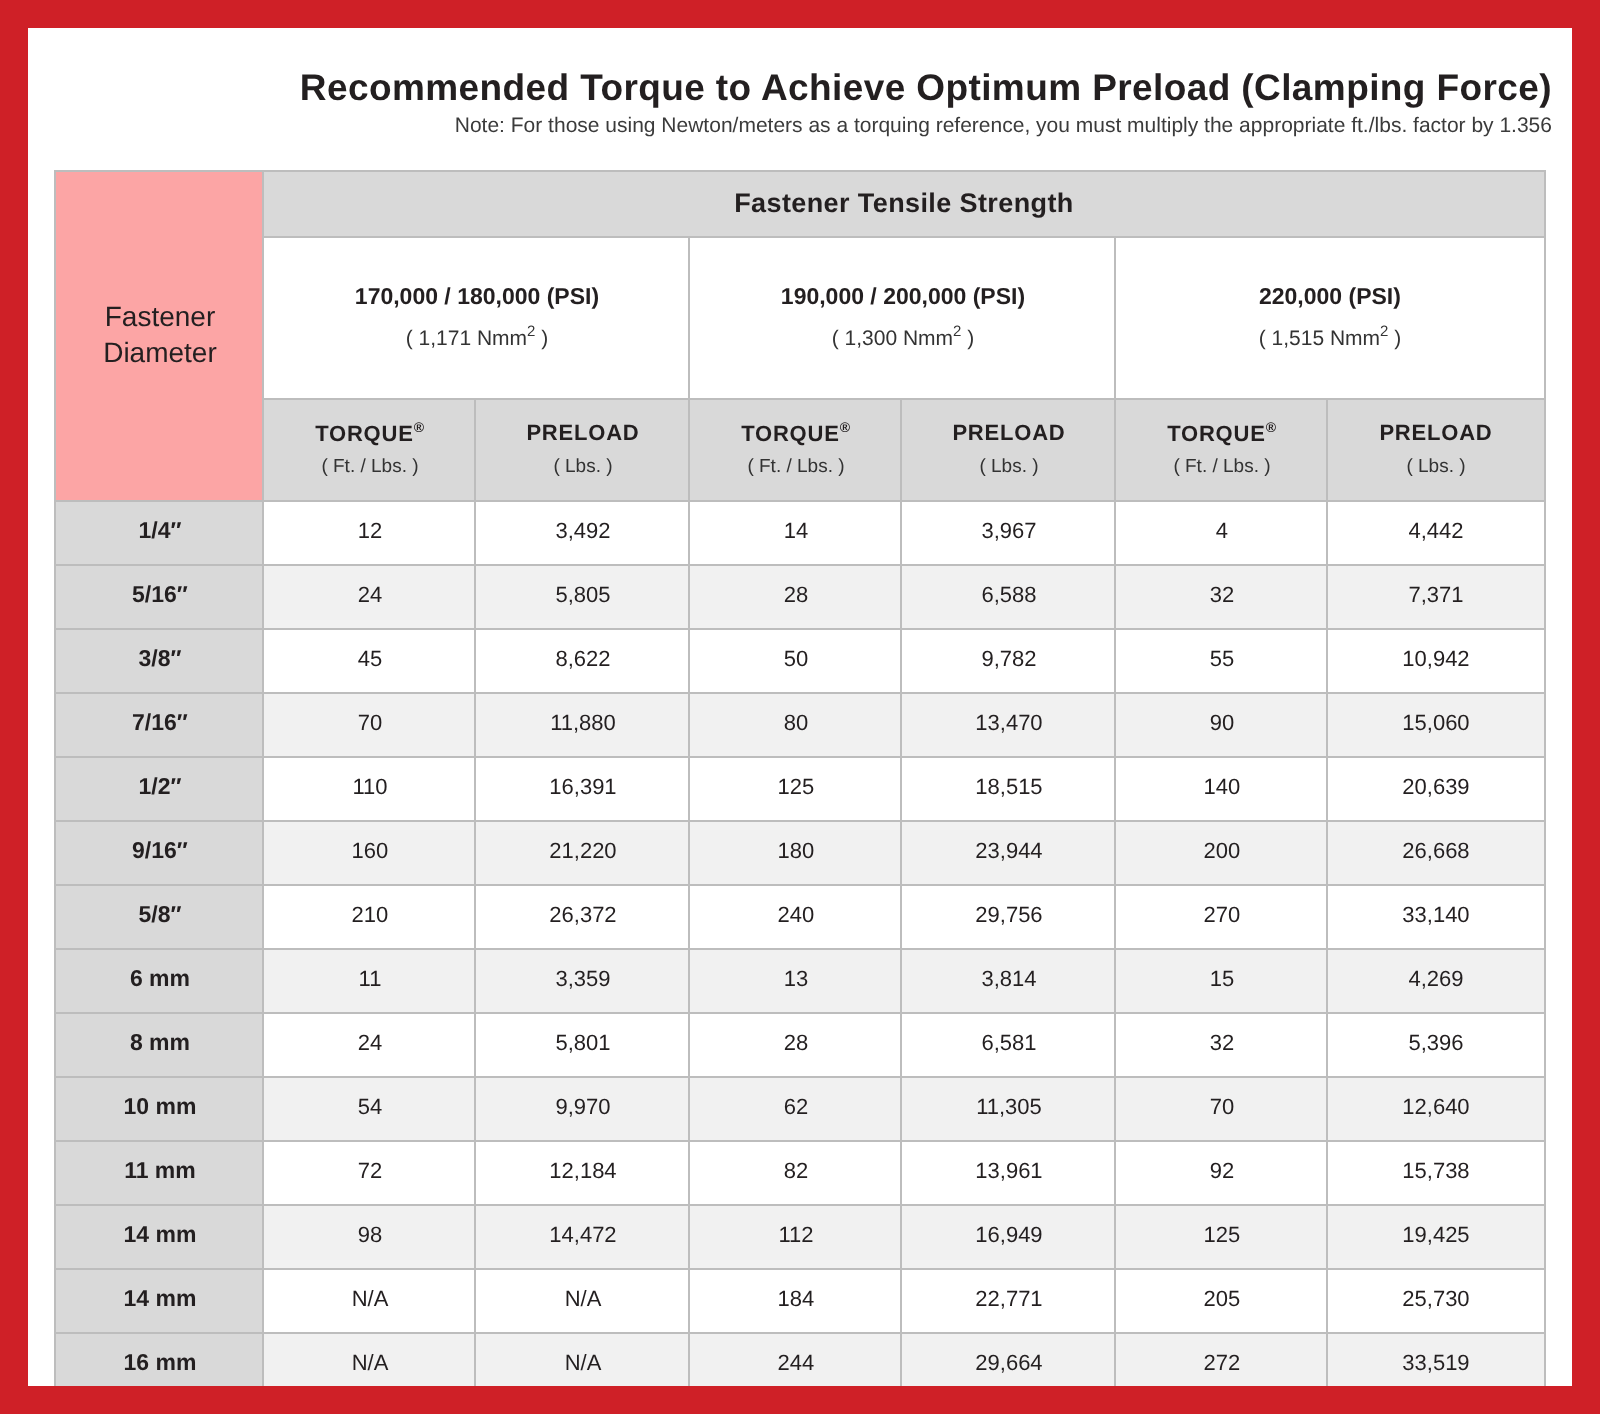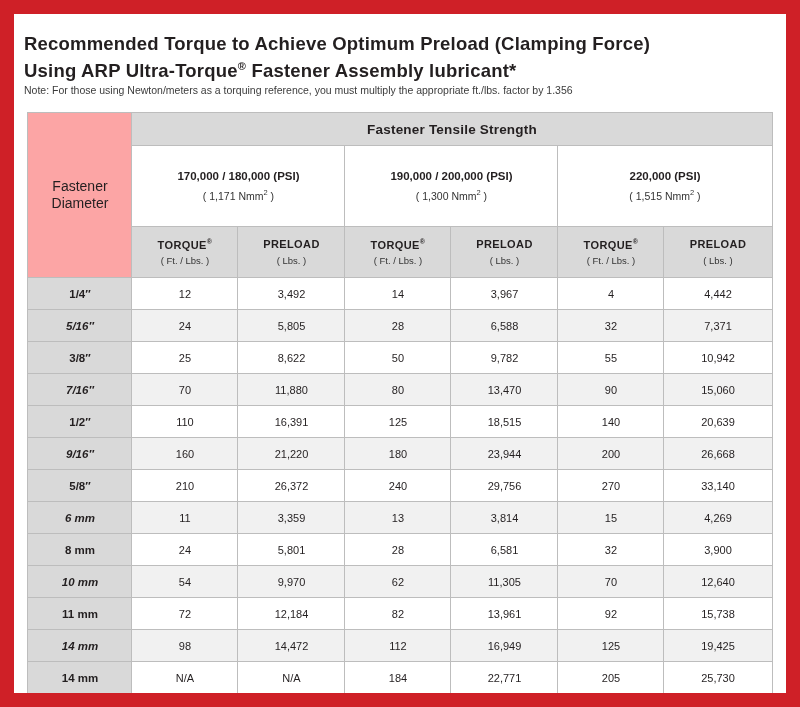--- a/index.html
+++ b/index.html
@@ -18,21 +18,21 @@
     left: 14px;
     top: 14px;
     width: 772px;
     height: 679px;
     background: #ffffff;
     box-sizing: border-box;
     overflow: hidden;
   }
   .header-block {
     padding: 18px 10px 10px 10px;
-    text-align: left;
+    text-align: right;
   }
   .title-1, .title-2 {
     font-size: 18.5px;
     font-weight: bold;
     color: #231f20;
     letter-spacing: 0.2px;
     line-height: 1.35;
   }
   .title-2 {
     margin-top: 2px;
@@ -122,31 +122,29 @@
   .data-cell {
     font-size: 11px;
     height: 29px;
     color: #2b2b2b;
   }
   tr.alt .data-cell {
     background: #f1f1f1;
   }
   tr.alt .row-label {
     background: #d9d9d9;
-    font-style: italic;
   }
 </style>
 </head>
 <body>
 
 <div class="page">
 
   <div class="header-block">
     <div class="title-1">Recommended Torque to Achieve Optimum Preload (Clamping Force)</div>
-    <div class="title-2"><span>Using ARP Ultra-Torque</span><sup>®</sup><span> Fastener Assembly lubricant*</span></div>
     <div class="note">Note: For those using Newton/meters as a torquing reference, you must multiply the appropriate ft./lbs. factor by 1.356</div>
   </div>
 
   <table class="torque">
     <colgroup>
       <col style="width:104px">
       <col style="width:106px">
         <col style="width:107px">
       <col style="width:106px">
         <col style="width:107px">
@@ -214,21 +212,21 @@
           <td class="row-label">5/16″</td>
           <td class="data-cell">24</td>
           <td class="data-cell">5,805</td>
           <td class="data-cell">28</td>
           <td class="data-cell">6,588</td>
           <td class="data-cell">32</td>
           <td class="data-cell">7,371</td>
         </tr>
         <tr>
           <td class="row-label">3/8″</td>
-          <td class="data-cell">25</td>
+          <td class="data-cell">45</td>
           <td class="data-cell">8,622</td>
           <td class="data-cell">50</td>
           <td class="data-cell">9,782</td>
           <td class="data-cell">55</td>
           <td class="data-cell">10,942</td>
         </tr>
         <tr class="alt">
           <td class="row-label">7/16″</td>
           <td class="data-cell">70</td>
           <td class="data-cell">11,880</td>
@@ -273,21 +271,21 @@
           <td class="data-cell">15</td>
           <td class="data-cell">4,269</td>
         </tr>
         <tr>
           <td class="row-label">8 mm</td>
           <td class="data-cell">24</td>
           <td class="data-cell">5,801</td>
           <td class="data-cell">28</td>
           <td class="data-cell">6,581</td>
           <td class="data-cell">32</td>
-          <td class="data-cell">3,900</td>
+          <td class="data-cell">5,396</td>
         </tr>
         <tr class="alt">
           <td class="row-label">10 mm</td>
           <td class="data-cell">54</td>
           <td class="data-cell">9,970</td>
           <td class="data-cell">62</td>
           <td class="data-cell">11,305</td>
           <td class="data-cell">70</td>
           <td class="data-cell">12,640</td>
         </tr>

